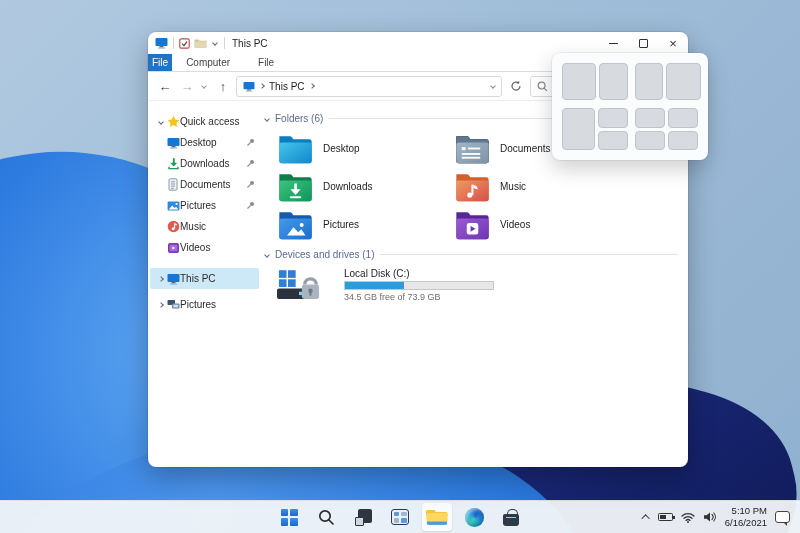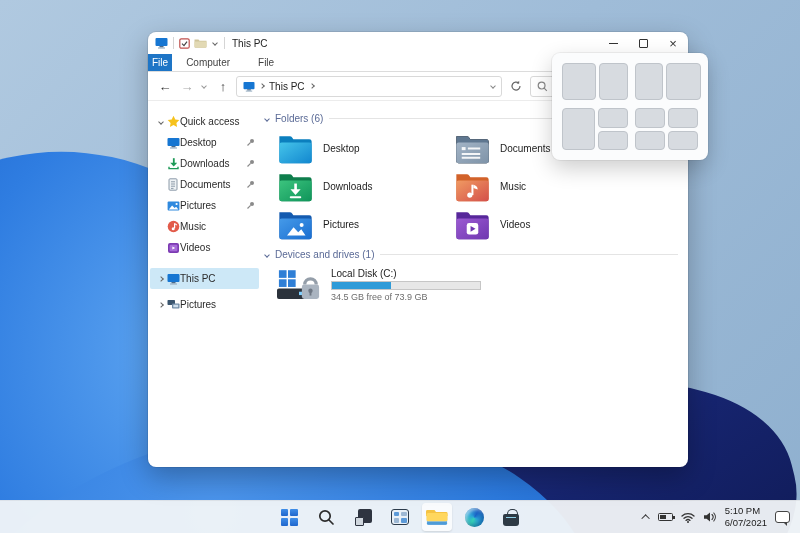--- a/index.html
+++ b/index.html
@@ -63,21 +63,21 @@
   .side-item.selected { background:#cde8f7; }
   .side-gap { height:5px; }
 
   
   .mainpane { flex:1; padding:12px 10px 0 4px; overflow:hidden; }
   .group-header { display:flex; align-items:center; gap:6px; font-size:10px; color:#5a6a96; }
   .group-header .rule { flex:1; border-top:1px solid #e4e4e4; }
   .folder-grid { display:grid; grid-template-columns:177px 177px; margin:8px 0 4px 12px; row-gap:5px; }
   .tile { display:flex; align-items:center; gap:9px; height:33px; }
   .tile .fname { font-size:10px; color:#1c1c1c; }
-  .drive-tile { display:flex; align-items:flex-start; gap:10px; margin:8px 0 0 12px; }
+  .drive-tile { display:flex; align-items:flex-start; gap:23px; margin:8px 0 0 12px; }
   .drive-info { display:flex; flex-direction:column; gap:2px; }
   .drive-name { font-size:10px; color:#1c1c1c; }
   .drive-bar { width:150px; height:9px; background:#e7e7e7; border:1px solid #c6c6c6; }
   .drive-fill { height:100%; background:#2f9bd8; }
   .drive-detail { font-size:9px; color:#6d6d6d; }
 
   .statusbar { height:19px; border-top:1px solid #ececec; display:flex; align-items:center;
     padding:0 8px 0 14px; font-size:9.5px; color:#444; flex:0 0 auto; }
   .status-icons { margin-left:auto; display:flex; gap:9px; align-items:center; }
   .ic-list { width:11px; height:9px; display:flex; flex-direction:column; justify-content:space-between; }
@@ -117,21 +117,21 @@
   .store-bag:before { content:""; position:absolute; left:3.5px; top:-5px; width:9px; height:8px;
     border:1.6px solid #2e3a45; border-bottom:none; border-radius:5px 5px 0 0; }
   .store-bag:after { content:""; position:absolute; left:3px; top:3px; width:10px; height:1.6px; background:#8fd0e8; }
 
   .tb-tray { margin-left:auto; display:flex; align-items:center; gap:8px; padding-right:10px; }
   .tray-chev { width:6px; height:6px; border-left:1.4px solid #333; border-top:1.4px solid #333;
     transform:rotate(45deg) translateY(2px); }
   .battery { width:15px; height:8px; border:1px solid #333; border-radius:1.5px; position:relative; padding:1px; }
   .battery:after { content:""; position:absolute; right:-3px; top:2px; width:1.6px; height:3px; background:#333; }
   .battery i { display:block; width:60%; height:100%; background:#333; }
-  .clock { font-size:9.5px; color:#1b1b1b; line-height:1.3; }
+  .clock { font-size:9.5px; color:#1b1b1b; text-align:right; line-height:1.3; }
   .bubble { width:15px; height:12px; border:1.3px solid #444; border-radius:3px; position:relative; background:#fff; }
   .bubble:after { content:""; position:absolute; right:2px; bottom:-4px; width:0; height:0;
     border-left:4px solid transparent; border-top:4px solid #444; }
 
   svg { display:block; }
 </style>
 </head>
 <body>
 
 <div class="petal-navy"></div>
@@ -580,17 +580,17 @@
     <svg width="14" height="11" viewBox="0 0 14 11">
       <path d="M1 4a9 9 0 0 1 12 0M3 6.3a6 6 0 0 1 8 0M5 8.4a3 3 0 0 1 4 0" stroke="#333" stroke-width="1.3" fill="none" stroke-linecap="round"></path>
         <circle cx="7" cy="10" r="1" fill="#333"></circle>
     </svg>
     <svg width="14" height="12" viewBox="0 0 14 12">
       <path d="M1 4.2v3.6h2.6L7 10.6V1.4L3.6 4.2z" fill="#333"></path>
         <path d="M9 3.5a3.6 3.6 0 0 1 0 5M10.8 2a6 6 0 0 1 0 8" stroke="#333" stroke-width="1.1" fill="none" stroke-linecap="round"></path>
     </svg>
     <div class="clock">
       <div>5:10 PM</div>
-      <div>6/07/2021</div>
+      <div>6/16/2021</div>
     </div>
     <span class="bubble"></span>
   </div>
 </div>
 
 </body></html>

